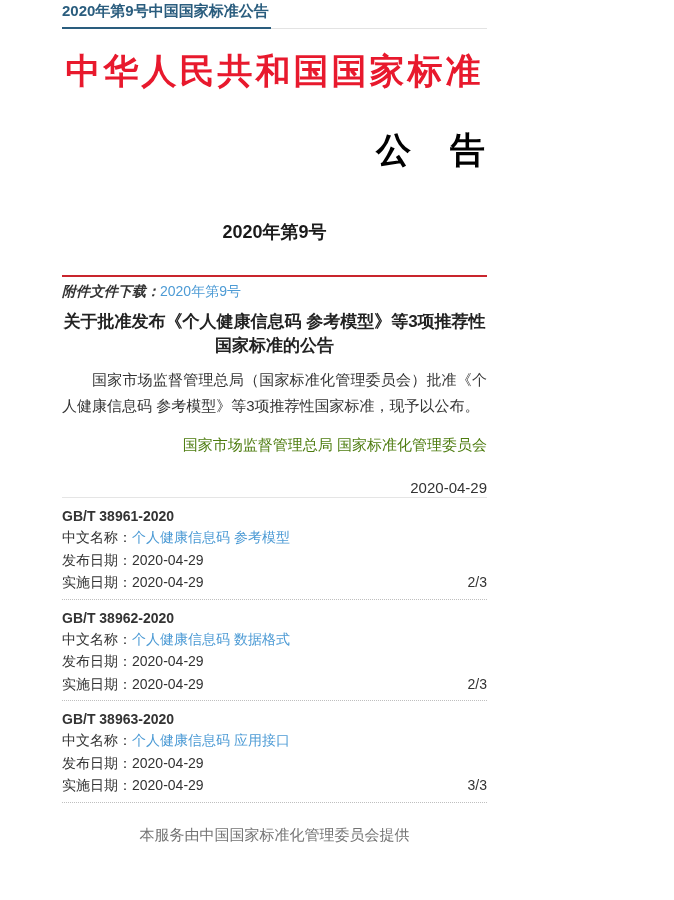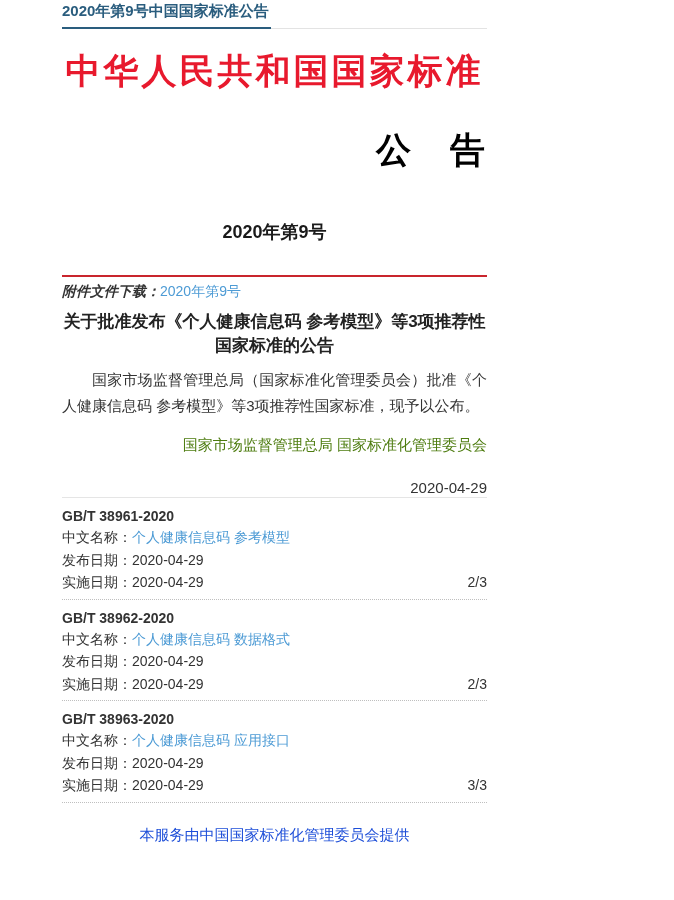--- a/index.html
+++ b/index.html
@@ -63,21 +63,21 @@
   .std-entry { padding: 9px 0 5px; border-bottom: 1px dotted #bfbfbf; font-size: 14px; }
   .std-code { font-weight: bold; color: #333; line-height: 19px; }
   .std-row { display: flex; align-items: baseline; line-height: 22.5px; }
   .std-label { color: #333; }
   .std-value { color: #333; }
   .std-link { color: #4d9bd5; text-decoration: none; cursor: pointer; }
   .page-indicator { margin-left: auto; color: #333; }
 
   .footer-note {
     margin-top: 22px; text-align: center;
-    font-size: 15px; color: #1d4ed8; line-height: 20px;
+    font-size: 15px; color: #737373; line-height: 20px;
   }
 </style>
 </head>
 <body>
 
 <div class="page">
 
   <div class="tab-bar">
     <span class="tab">2020年第9号中国国家标准公告</span>
   </div>

